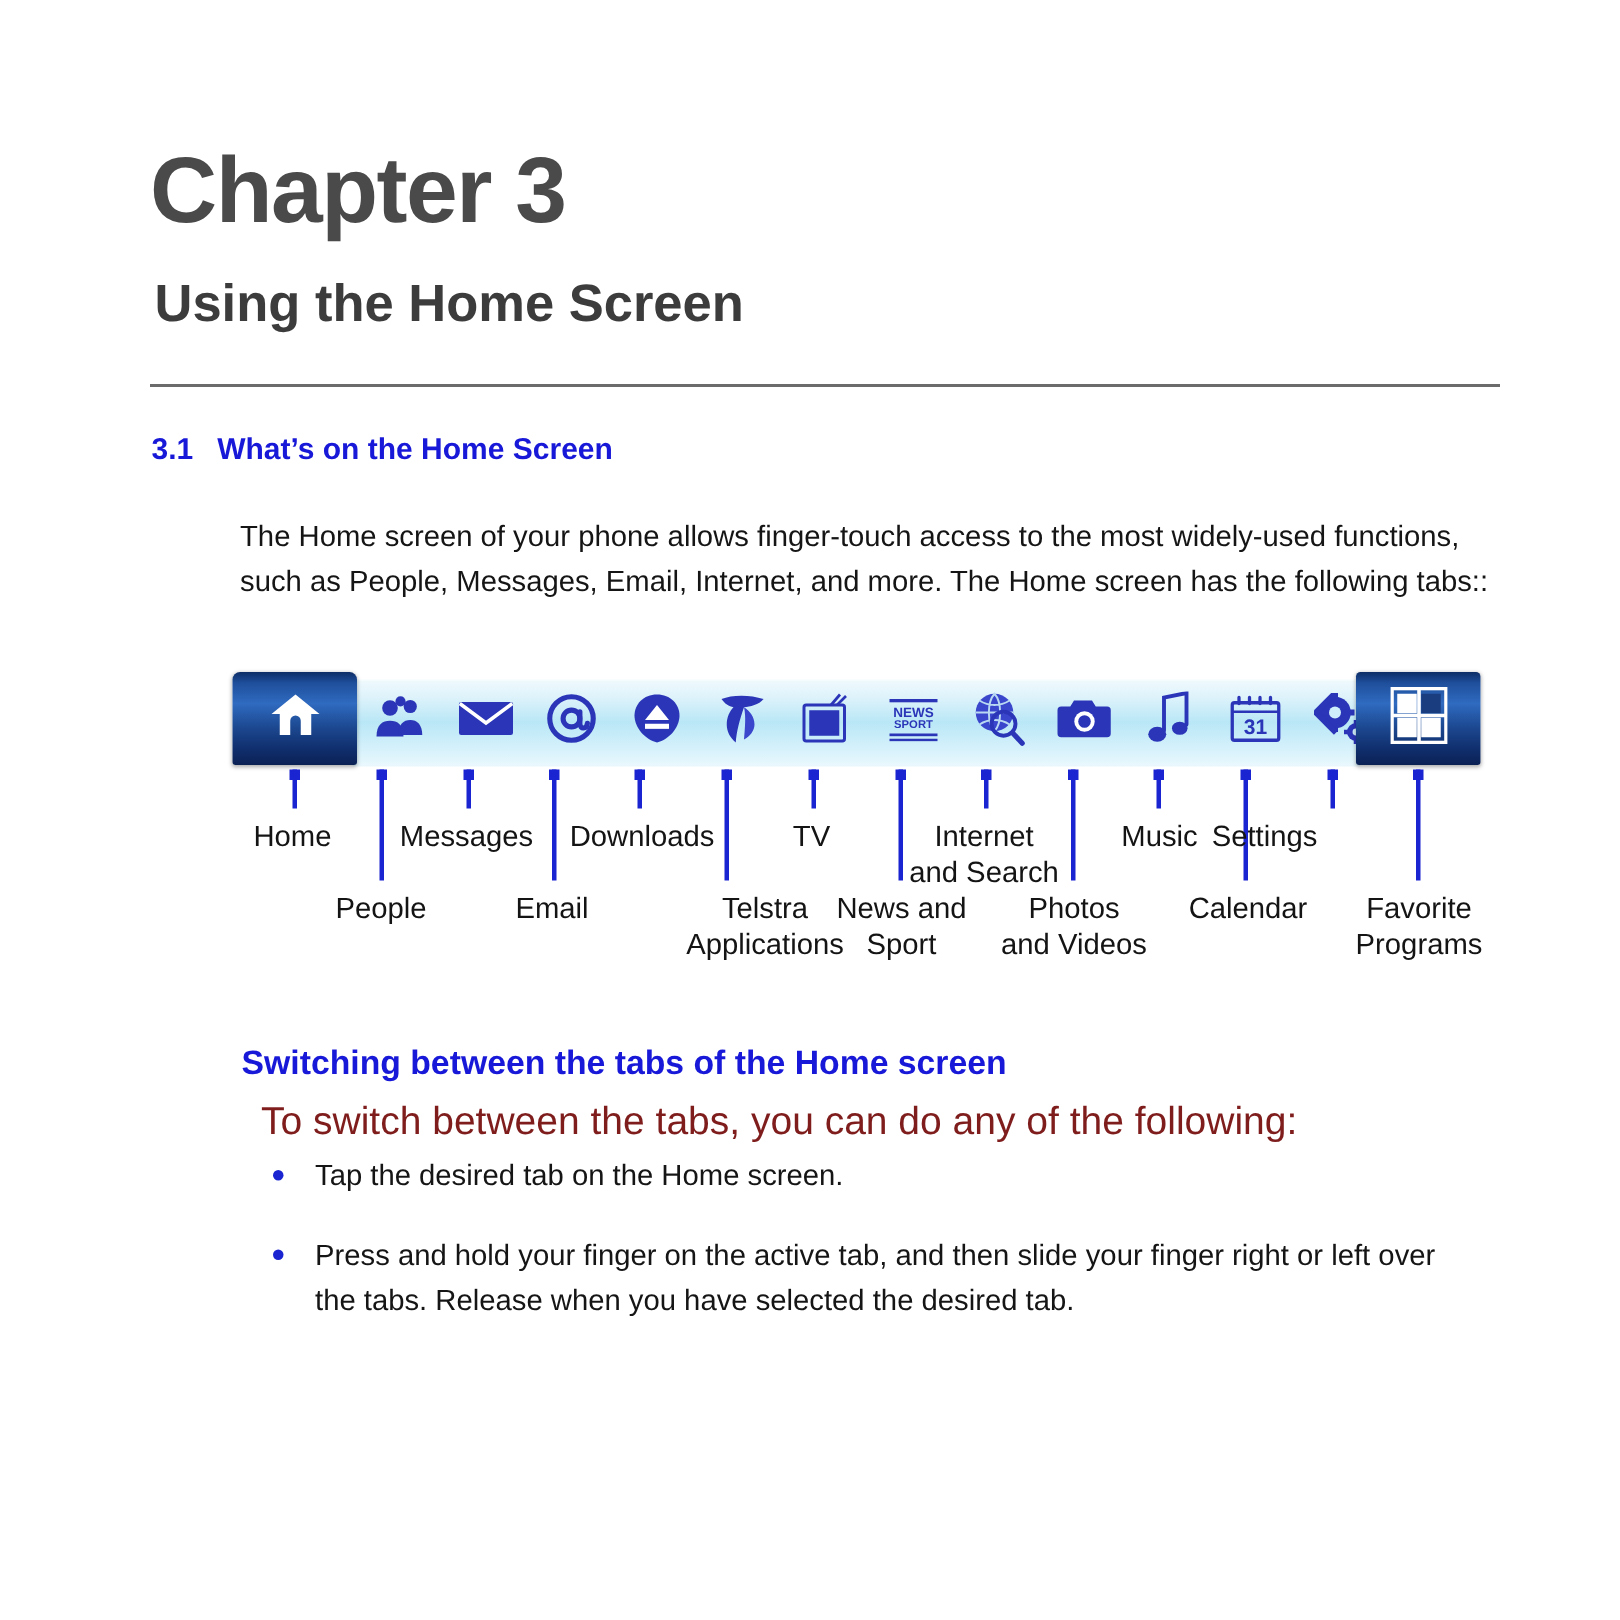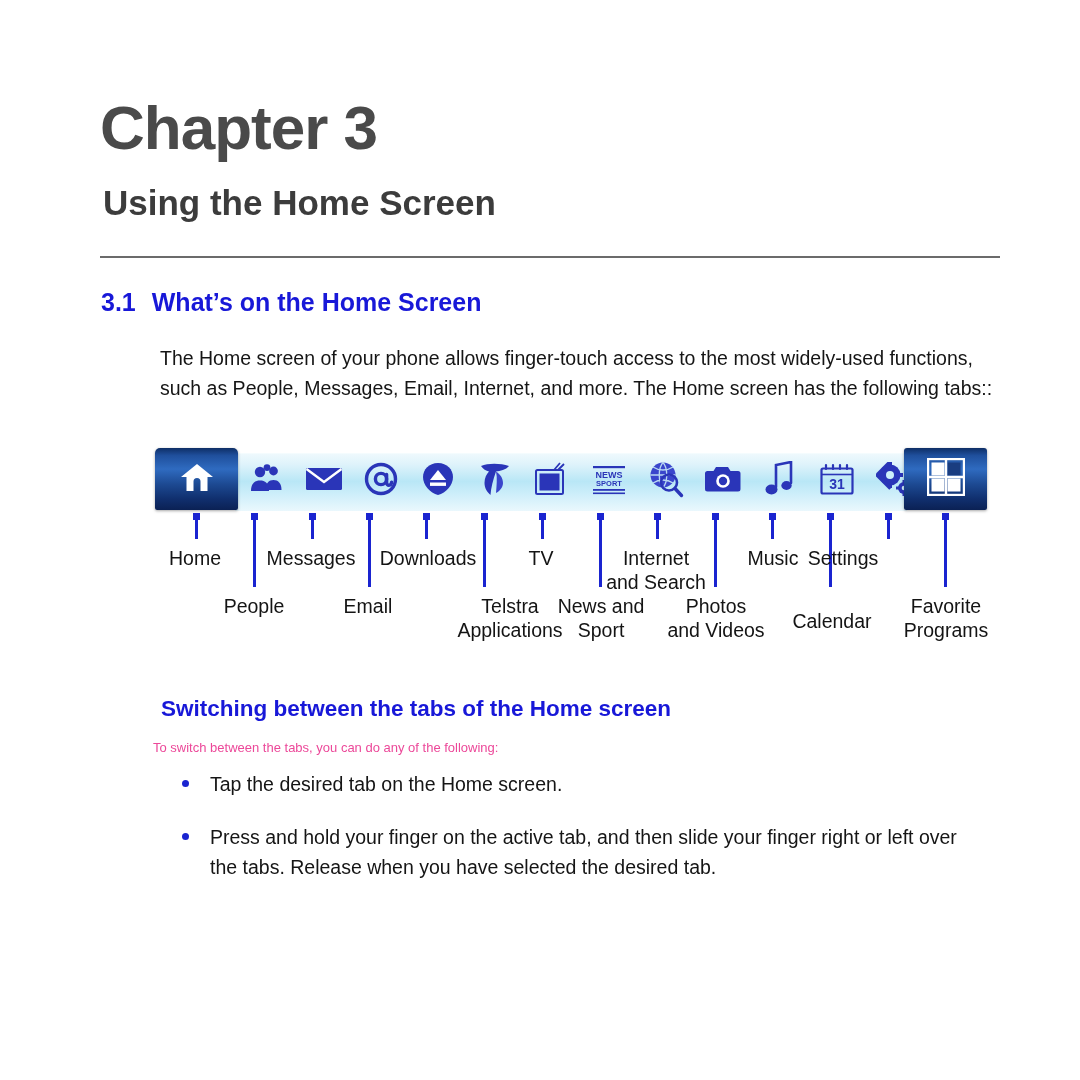--- a/index.html
+++ b/index.html
@@ -47,21 +47,21 @@
     width: 900px;
     height: 2px;
     background: #6b6b6b;
   }
 
   
   #section-heading {
     position: absolute;
     left: 101px;
     top: 290px;
-    font-size: 25px;
+    font-size: 20px;
     font-weight: bold;
     color: #1818d8;
     line-height: 1;
     white-space: nowrap;
   }
   #section-heading .num { margin-right: 16px; }
 
   #intro-paragraph {
     position: absolute;
     left: 160px;
@@ -165,25 +165,25 @@
     left: 161px;
     top: 698px;
     font-size: 22.5px;
     font-weight: bold;
     color: #1818d8;
     line-height: 1;
     white-space: nowrap;
   }
   #sub-intro {
     position: absolute;
-    left: 153px;
+    left: 174px;
     top: 733px;
-    font-size: 13px;
+    font-size: 26px;
     line-height: 29px;
-    color: #ec4899;
+    color: #7f1d1d;
     white-space: nowrap;
   }
   .bullet-row {
     position: absolute;
     left: 182px;
     width: 800px;
     font-size: 19.5px;
     line-height: 29.5px;
     color: #151515;
   }
@@ -429,21 +429,21 @@
 <div class="callout" style="left:788px; top:547px; width:110px">Settings</div>
 
 <div class="callout" style="left:195px; top:595px; width:118px">People</div>
 <div class="callout" style="left:313px; top:595px; width:110px">Email</div>
 <div class="callout" style="left:446px; top:595px; width:128px">Telstra
 Applications</div>
 <div class="callout" style="left:543px; top:595px; width:116px">News and
 Sport</div>
 <div class="callout" style="left:657px; top:595px; width:118px">Photos
 and Videos</div>
-<div class="callout" style="left:776px; top:610px; width:112px">Calendar</div>
+<div class="callout" style="left:776px; top:595px; width:112px">Calendar</div>
 <div class="callout" style="left:890px; top:595px; width:112px">Favorite
 Programs</div>
 
 <div id="sub-heading">Switching between the tabs of the Home screen</div>
 <div id="sub-intro">To switch between the tabs, you can do any of the following:</div>
 
 <div class="bullet-row" style="top:770px">
   <span class="bullet-dot"></span>
   <span class="bullet-text">Tap the desired tab on the Home screen.</span>
 </div>

